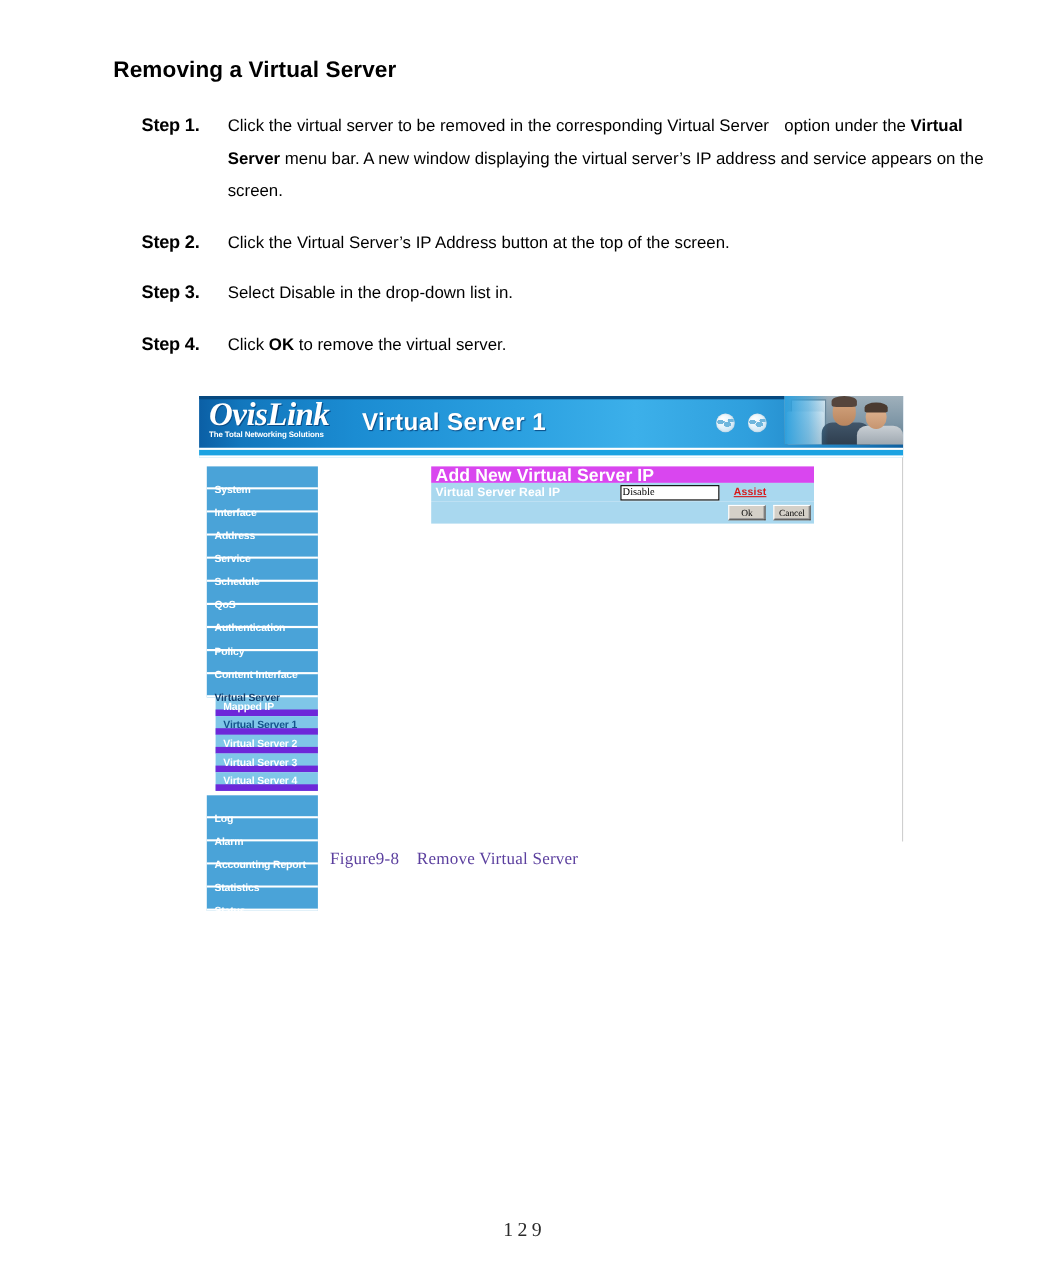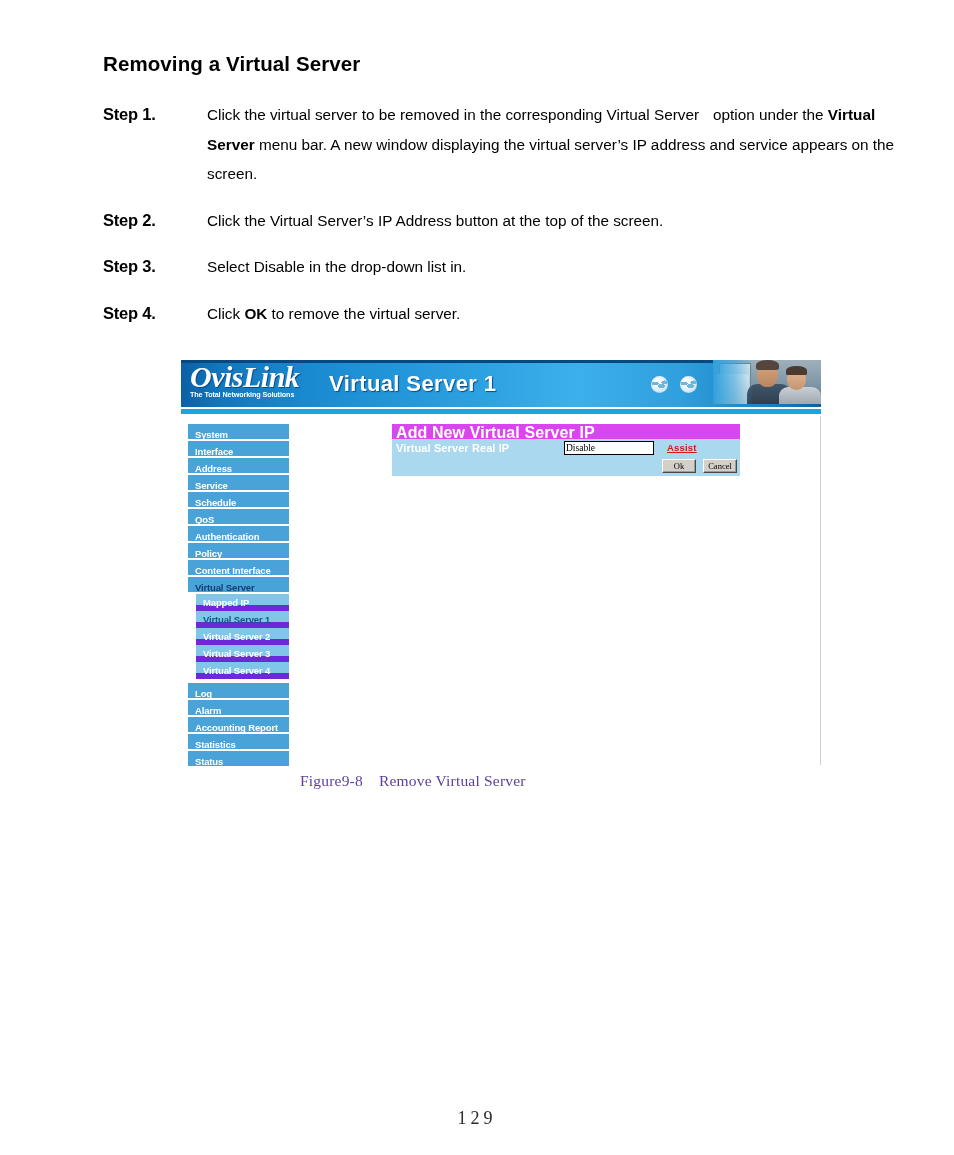--- a/index.html
+++ b/index.html
@@ -46,20 +46,21 @@
   }
   .step-body {
     display: block;
     padding-left: 104px;
     text-indent: -104px;
   }
   .step-body .step-label {
     display: inline-block;
     width: 104px;
     text-indent: 0;
+    text-align: center;
   }
   .b { font-weight: bold; }
   .wide-gap { display: inline-block; width: 14px; }
 
   
   .shot {
     position: absolute;
     left: 181px;
     top: 360px;
     width: 640px;
@@ -217,21 +218,21 @@
     left: 7px;
     top: 8px;
     width: 101px;
   }
   .menu-item {
     background: #4aa3d8;
     color: #ffffff;
     font-size: 9.5px;
     font-weight: bold;
     letter-spacing: -0.15px;
-    padding: 5px 0 3px 7px;
+    padding: 16px 0 3px 7px;
     border-bottom: 2px solid #ffffff;
     box-sizing: border-box;
     height: 17px;
     line-height: 11px;
     white-space: nowrap;
   }
   .menu-item.selected { color: #123f6e; }
   .submenu { margin-left: 8px; width: 93px; }
   .submenu-item {
     background: #7fc6e8;

